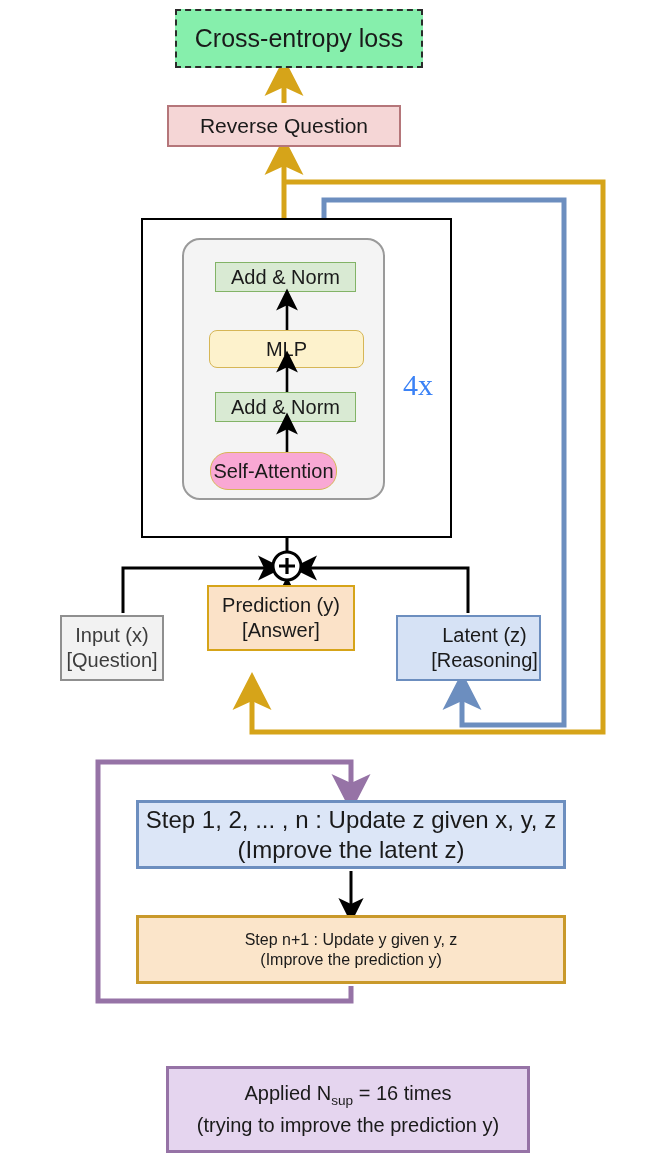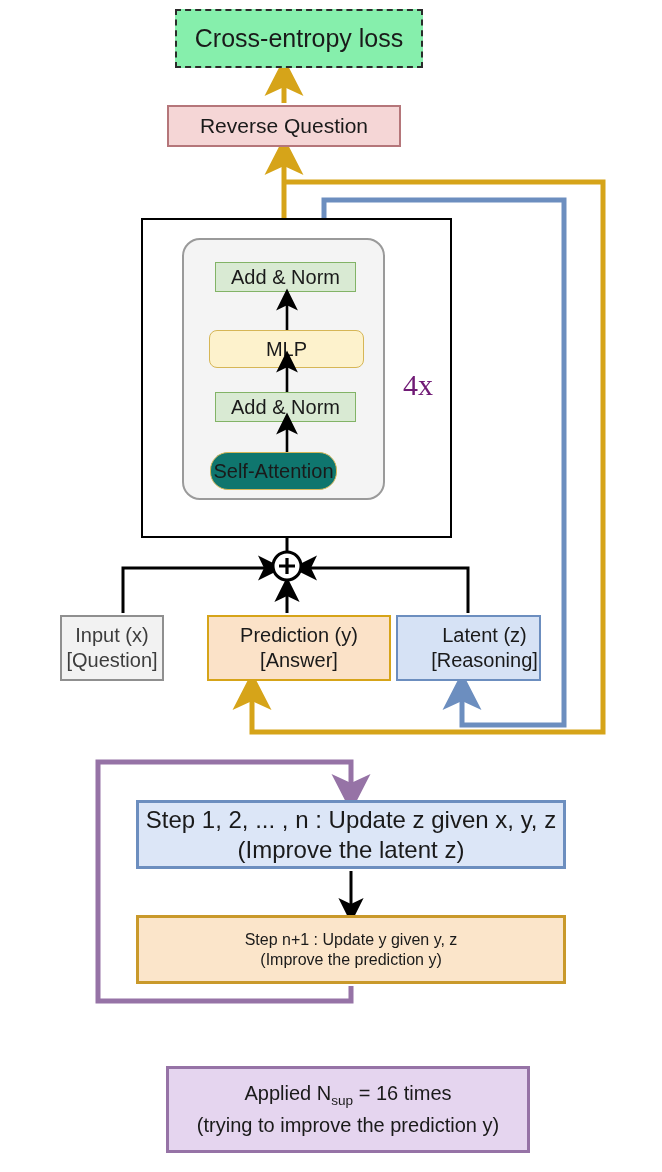--- a/index.html
+++ b/index.html
@@ -13,34 +13,34 @@
 
   .loss{left:175px;top:9px;width:248px;height:59px;border:2px dashed #2b2b2b;
         background:#86efac;font-size:25px;}
   .revemb{left:167px;top:105px;width:234px;height:42px;border:2px solid #b5767a;
           background:#f5d6d6;font-size:21px;}
 
   .outer{left:141px;top:218px;width:311px;height:320px;border:2px solid #000;background:#fff;}
   .inner{left:182px;top:238px;width:203px;height:262px;border:2px solid #9a9a9a;
          background:#f4f4f4;border-radius:18px;}
   .fourx{left:398px;top:368px;width:40px;height:34px;font-size:30px;
-         font-family:"Liberation Serif",serif;color:#701a75;}
+         font-family:"Liberation Serif",serif;color:#3b82f6;}
 
   .an1{left:215px;top:262px;width:141px;height:30px;border:1.6px solid #82b366;
        background:#d9ead3;font-size:20px;}
   .mlp{left:209px;top:330px;width:155px;height:38px;border:1.8px solid #d6b656;
        background:#fdf2cc;border-radius:8px;font-size:20px;text-align:right;}
   .an2{left:215px;top:392px;width:141px;height:30px;border:1.6px solid #82b366;
        background:#d9ead3;font-size:20px;}
   .selfatt{left:210px;top:452px;width:127px;height:38px;border:1.8px solid #d6b656;
-           background:#0f766e;border-radius:18px;font-size:20px;}
+           background:#f9a8d4;border-radius:18px;font-size:20px;}
 
   .inputx{left:60px;top:615px;width:104px;height:66px;border:2px solid #8f8f8f;
           background:#f2f2f2;font-size:20px;color:#3d3d3d;}
-  .predy{left:207px;top:615px;width:184px;height:66px;border:2px solid #d6a419;
+  .predy{left:207px;top:585px;width:148px;height:66px;border:2px solid #d6a419;
          background:#fbe2c8;font-size:20px;}
   .latentz{left:396px;top:615px;width:145px;height:66px;border:2px solid #6c8ebf;
            background:#d6e2f5;font-size:20px;padding-left:32px;}
 
   .stepz{left:136px;top:800px;width:430px;height:69px;border:3px solid #6c8ebf;
          background:#dce6f7;font-size:24px;}
   .stepy{left:136px;top:915px;width:430px;height:69px;border:3px solid #c9992a;
          background:#fbe5ca;font-size:16px;}
   .nsup{left:166px;top:1046px;width:364px;height:87px;border:3px solid #9673a6;
         background:#e5d5ef;font-size:20px;margin-top:20px;}

